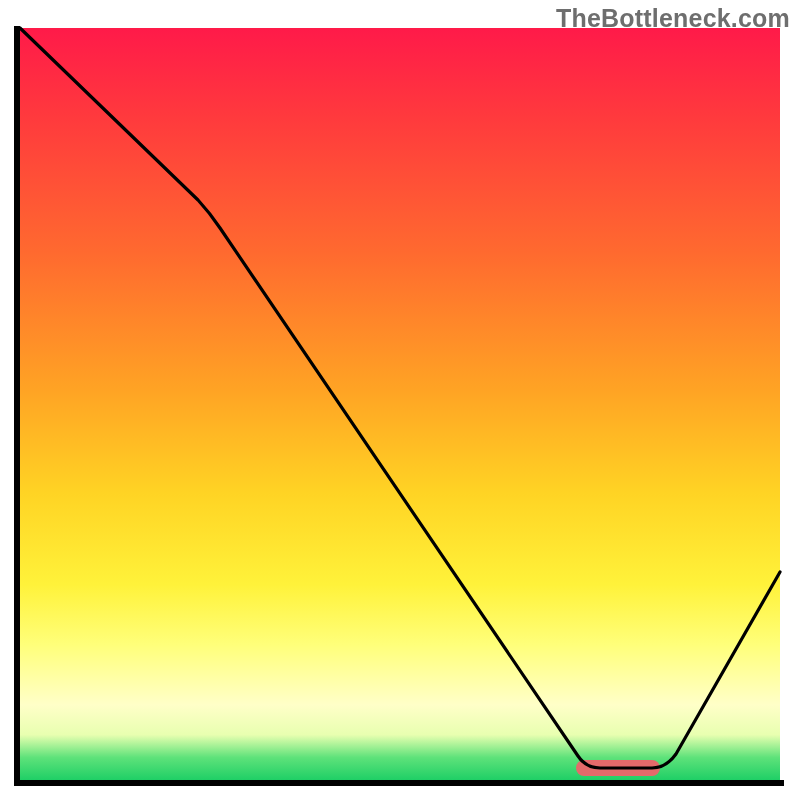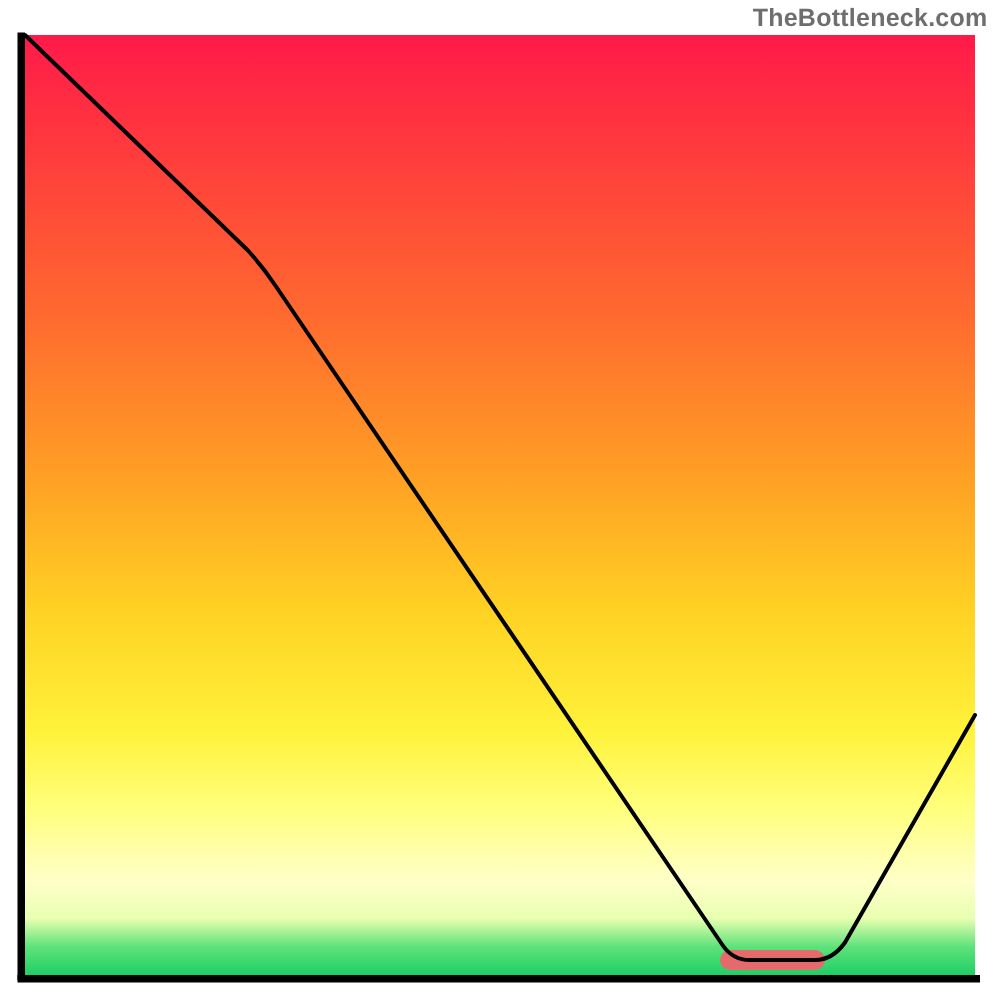--- a/index.html
+++ b/index.html
@@ -14,21 +14,21 @@
   .chart-frame {
     position: relative;
     width: 800px;
     height: 800px;
     box-sizing: border-box;
   }
   .watermark {
     position: absolute;
     top: 4px;
     right: 10px;
-    font-size: 20px;
+    font-size: 25px;
     font-weight: 600;
     color: #6e6e6e;
     letter-spacing: 0.2px;
     user-select: none;
   }
   .plot-area {
     position: absolute;
     left: 20px;
     top: 28px;
     width: 760px;

